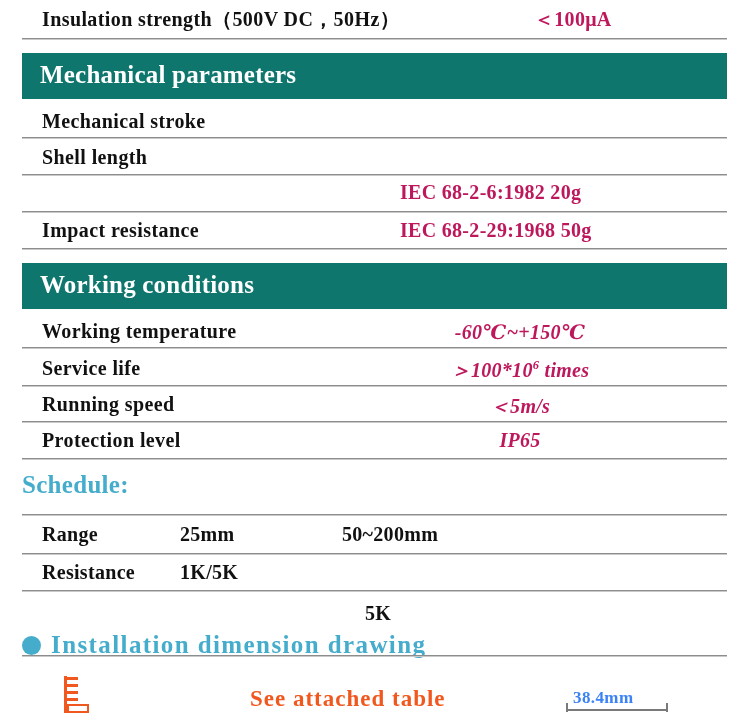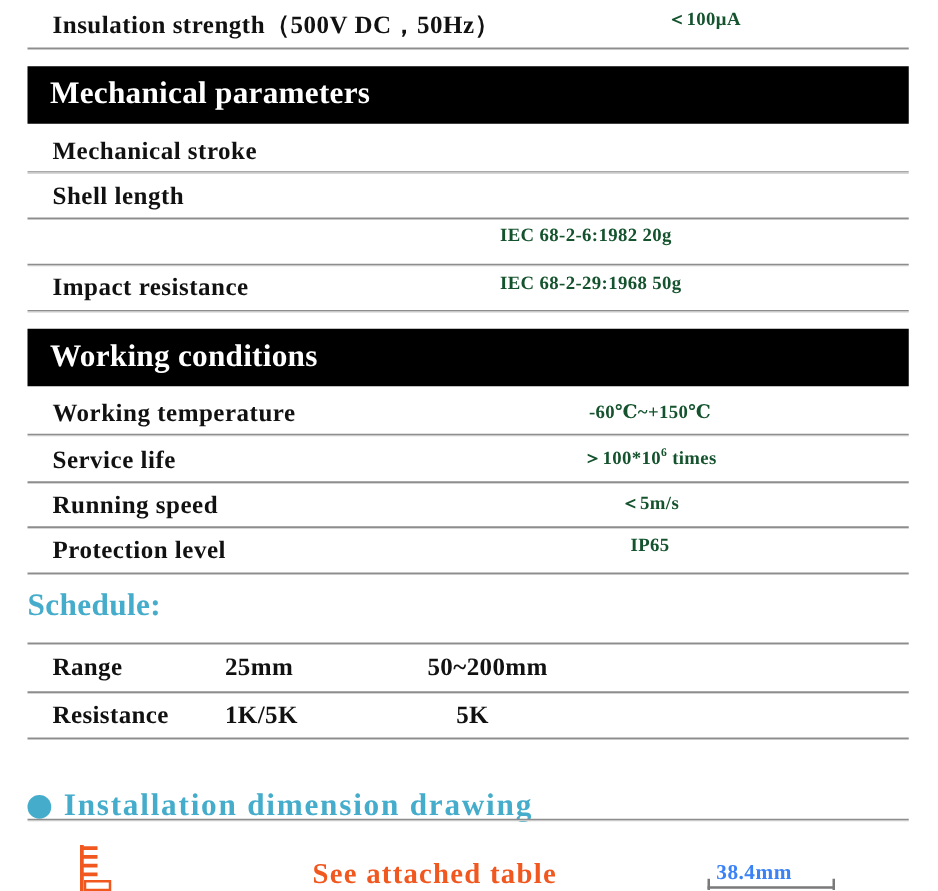--- a/index.html
+++ b/index.html
@@ -34,21 +34,21 @@
     background: #9a9a9a;
     background: linear-gradient(to bottom, #8d8d8d 0 1px, #c9c9c9 1px 2px);
   }
 
   
   .section-bar {
     position: absolute;
     left: 22px;
     width: 705px;
     height: 46px;
-    background: #000000;
+    background: #0f766e;
   }
   .section-bar .bar-label {
     position: absolute;
     left: 18px;
     top: 50%;
     transform: translateY(-52%);
     color: #ffffff;
     font-size: 25px;
     font-weight: bold;
     letter-spacing: 0.2px;
@@ -59,29 +59,30 @@
   .spec-label {
     position: absolute;
     font-size: 20px;
     font-weight: bold;
     letter-spacing: 0.4px;
     white-space: nowrap;
     color: #111;
   }
   .spec-value {
     position: absolute;
-    font-size: 15px;
+    font-size: 20px;
     font-weight: bold;
     letter-spacing: 0.3px;
     white-space: nowrap;
-    color: #14532d;
+    color: #be185d;
   }
   .spec-value.centered {
     text-align: left;
     transform: translateX(-50%);
+    font-style: italic;
   }
   .spec-value sup {
     font-size: 0.62em;
     vertical-align: super;
     line-height: 0;
   }
 
   
   .schedule-title {
     position: absolute;
@@ -96,20 +97,21 @@
     position: absolute;
     font-size: 20px;
     font-weight: bold;
     white-space: nowrap;
     letter-spacing: 0.3px;
     color: #111;
   }
   .sched-cell.centered {
     text-align: center;
     transform: translateX(-50%);
+    margin-top: 41px;
   }
 
   
   .install-head {
     position: absolute;
     left: 22px;
     top: 613px;
     display: flex;
     align-items: center;
     gap: 10px;

